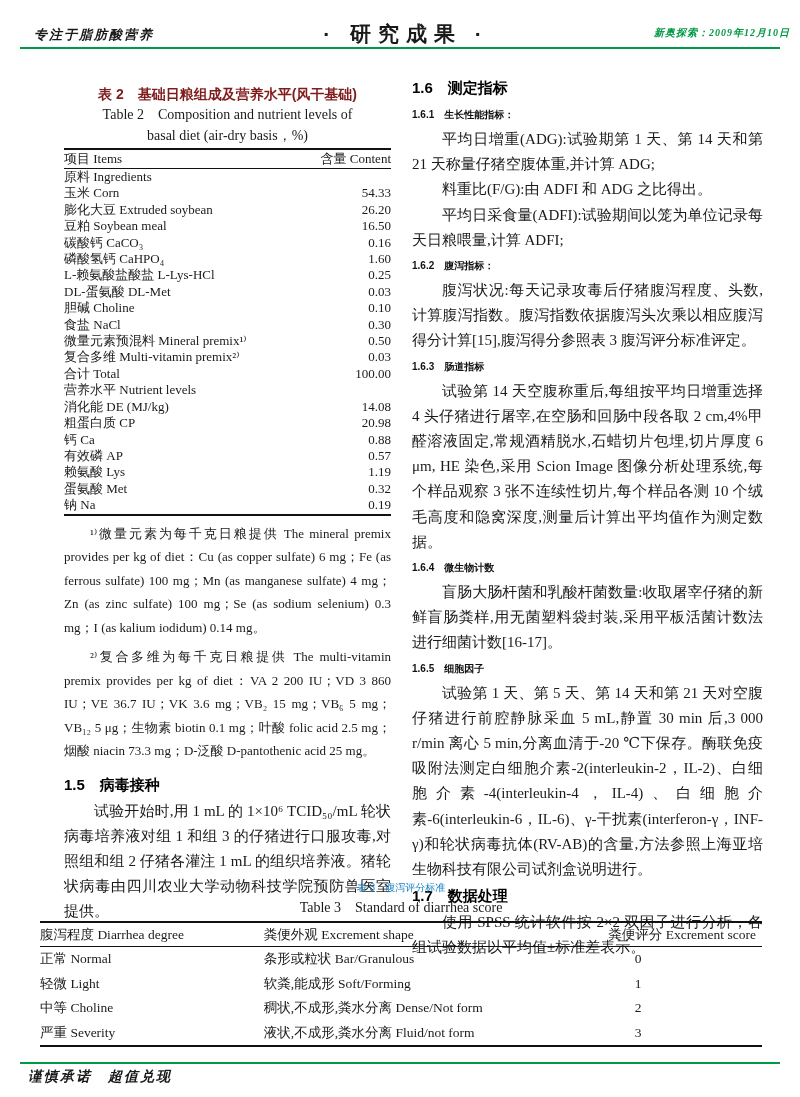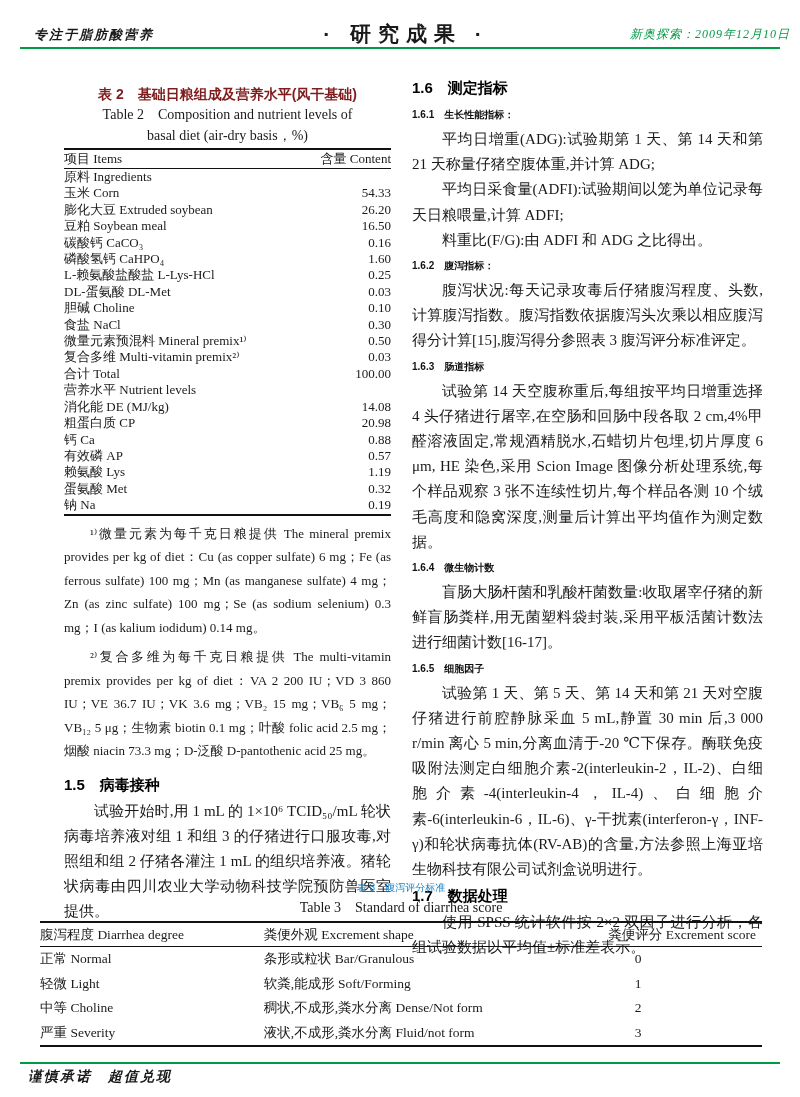--- a/index.html
+++ b/index.html
@@ -16,21 +16,21 @@
     font-style:italic;font-weight:bold;font-size:13px;letter-spacing:2px;
     font-family:"Liberation Serif","DejaVu Serif",serif;
   }
   .hdr-center{
     position:absolute;left:0;right:0;top:20px;text-align:center;
     font-size:21px;font-weight:bold;letter-spacing:7px;
     font-family:"Liberation Sans","DejaVu Sans",sans-serif;
   }
   .hdr-right{
     position:absolute;right:22px;top:26px;
-    font-style:italic;font-weight:normal;font-size:12px;letter-spacing:1px;
+    font-style:italic;font-weight:bold;font-size:10px;letter-spacing:1px;
     color:#009944;
   }
   .hdr-rule{position:absolute;left:20px;top:47px;width:760px;height:0;border-top:2px solid #009944;}
   
   .col-left{position:absolute;left:64px;top:84px;width:327px;}
   .col-right{position:absolute;left:412px;top:76px;width:351px;}
   
   .t2-cap-cn{
     text-align:center;color:#7f1d1d;font-weight:bold;font-size:14px;
     font-family:"Liberation Sans","DejaVu Sans",sans-serif;line-height:20px;
@@ -206,22 +206,22 @@
     <p class="footnote">¹⁾微量元素为每千克日粮提供 The mineral premix provides per kg of diet：Cu (as copper sulfate) 6 mg；Fe (as ferrous sulfate) 100 mg；Mn (as manganese sulfate) 4 mg；Zn (as zinc sulfate) 100 mg；Se (as sodium selenium) 0.3 mg；I (as kalium iodidum) 0.14 mg。</p>
     <p class="footnote">²⁾复合多维为每千克日粮提供 The multi-vitamin premix provides per kg of diet：VA 2 200 IU；VD 3 860 IU；VE 36.7 IU；VK 3.6 mg；VB₂ 15 mg；VB₆ 5 mg；VB₁₂ 5 μg；生物素 biotin 0.1 mg；叶酸 folic acid 2.5 mg；烟酸 niacin 73.3 mg；D-泛酸 D-pantothenic acid 25 mg。</p>
     <h3 class="blue-h">1.5　病毒接种</h3>
     <p class="body-p">试验开始时,用 1 mL 的 1×10⁶ TCID₅₀/mL 轮状病毒培养液对组 1 和组 3 的仔猪进行口服攻毒,对照组和组 2 仔猪各灌注 1 mL 的组织培养液。猪轮状病毒由四川农业大学动物科技学院预防兽医室提供。</p>
   </div>
 
   <div class="col-right">
     <h3 class="blue-h" style="margin-top:0;">1.6　测定指标</h3>
     <h4 class="sub-h">1.6.1　生长性能指标：</h4>
     <p class="body-p">平均日增重(ADG):试验期第 1 天、第 14 天和第 21 天称量仔猪空腹体重,并计算 ADG;</p>
+    <p class="body-p">料重比(F/G):由 ADFI 和 ADG 之比得出。</p>
     <p class="body-p">平均日采食量(ADFI):试验期间以笼为单位记录每天日粮喂量,计算 ADFI;</p>
-    <p class="body-p">料重比(F/G):由 ADFI 和 ADG 之比得出。</p>
     <h4 class="sub-h">1.6.2　腹泻指标：</h4>
     <p class="body-p">腹泻状况:每天记录攻毒后仔猪腹泻程度、头数,计算腹泻指数。腹泻指数依据腹泻头次乘以相应腹泻得分计算[15],腹泻得分参照表 3 腹泻评分标准评定。</p>
     <h4 class="sub-h">1.6.3　肠道指标</h4>
     <p class="body-p">试验第 14 天空腹称重后,每组按平均日增重选择 4 头仔猪进行屠宰,在空肠和回肠中段各取 2 cm,4%甲醛溶液固定,常规酒精脱水,石蜡切片包埋,切片厚度 6 μm, HE 染色,采用 Scion Image 图像分析处理系统,每个样品观察 3 张不连续性切片,每个样品各测 10 个绒毛高度和隐窝深度,测量后计算出平均值作为测定数据。</p>
     <h4 class="sub-h">1.6.4　微生物计数</h4>
     <p class="body-p">盲肠大肠杆菌和乳酸杆菌数量:收取屠宰仔猪的新鲜盲肠粪样,用无菌塑料袋封装,采用平板活菌计数法进行细菌计数[16-17]。</p>
     <h4 class="sub-h">1.6.5　细胞因子</h4>
     <p class="body-p">试验第 1 天、第 5 天、第 14 天和第 21 天对空腹仔猪进行前腔静脉采血 5 mL,静置 30 min 后,3 000 r/min 离心 5 min,分离血清于-20 ℃下保存。酶联免疫吸附法测定白细胞介素-2(interleukin-2，IL-2)、白细胞介素-4(interleukin-4，IL-4)、白细胞介素-6(interleukin-6，IL-6)、γ-干扰素(interferon-γ，INF-γ)和轮状病毒抗体(RV-AB)的含量,方法参照上海亚培生物科技有限公司试剂盒说明进行。</p>
     <h3 class="blue-h" style="margin-top:2px;">1.7　数据处理</h3>
     <p class="body-p">使用 SPSS 统计软件按 2×2 双因子进行分析，各组试验数据以平均值±标准差表示。</p>

